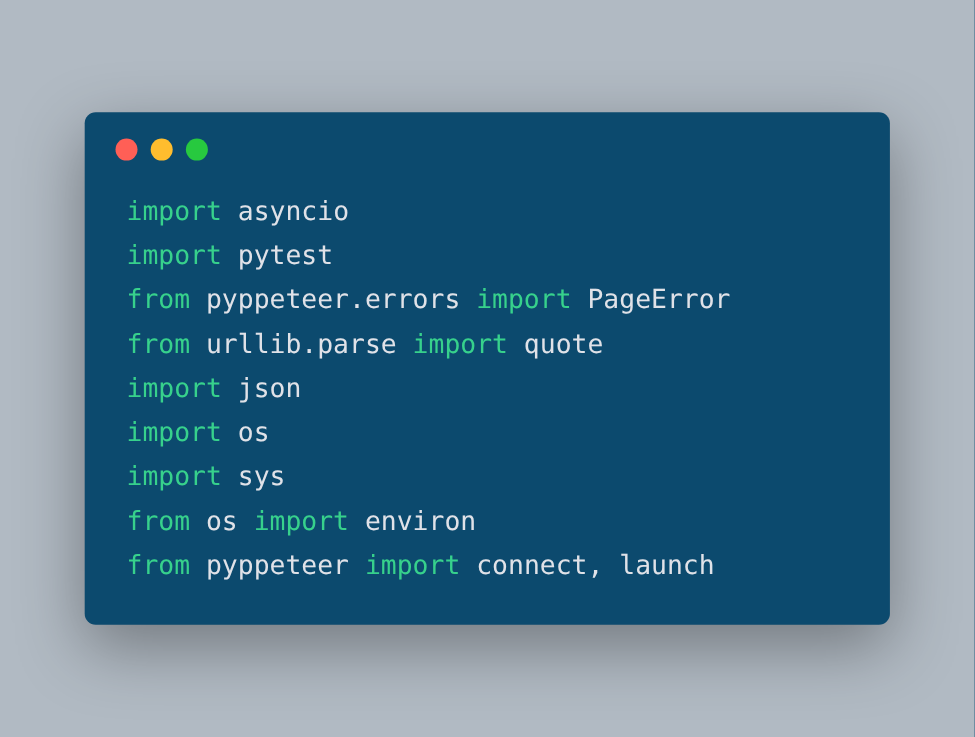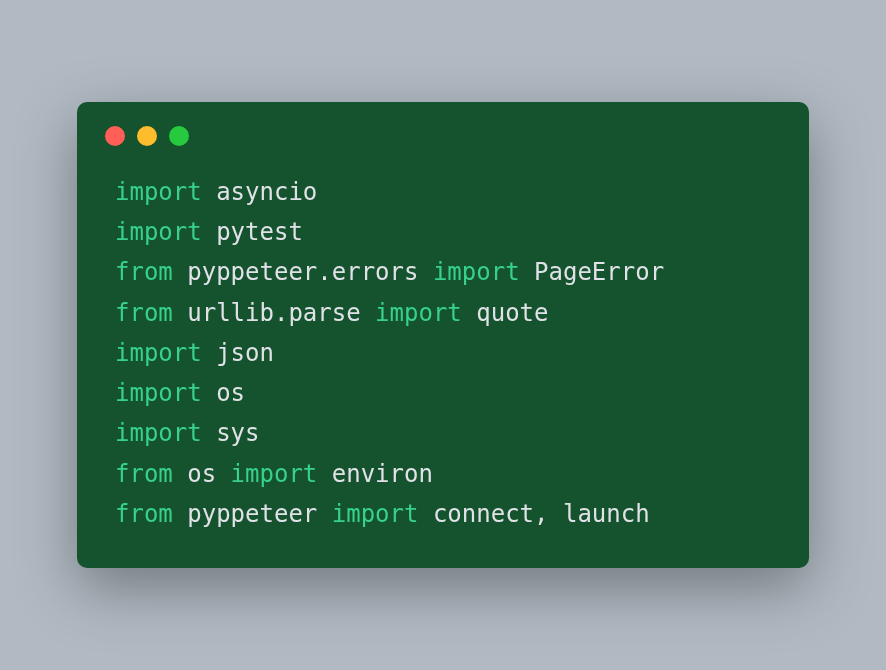--- a/index.html
+++ b/index.html
@@ -11,21 +11,21 @@
       width: 886px;
       height: 670px;
       background: #b1bac3;
       display: flex;
       align-items: center;
       justify-content: center;
       font-family: "SF Mono", "Monaco", "Menlo", "Consolas", "DejaVu Sans Mono", monospace;
     }
     .window {
       width: 732px;
-      background: #14532d;
+      background: #0c4a6e;
       border-radius: 10px;
       box-shadow: 0 20px 60px rgba(0,0,0,0.35);
       padding: 24px 0 28px 0;
     }
     .title-bar {
       display: flex;
       gap: 12px;
       padding: 0 28px 18px 28px;
     }
     .dot {

